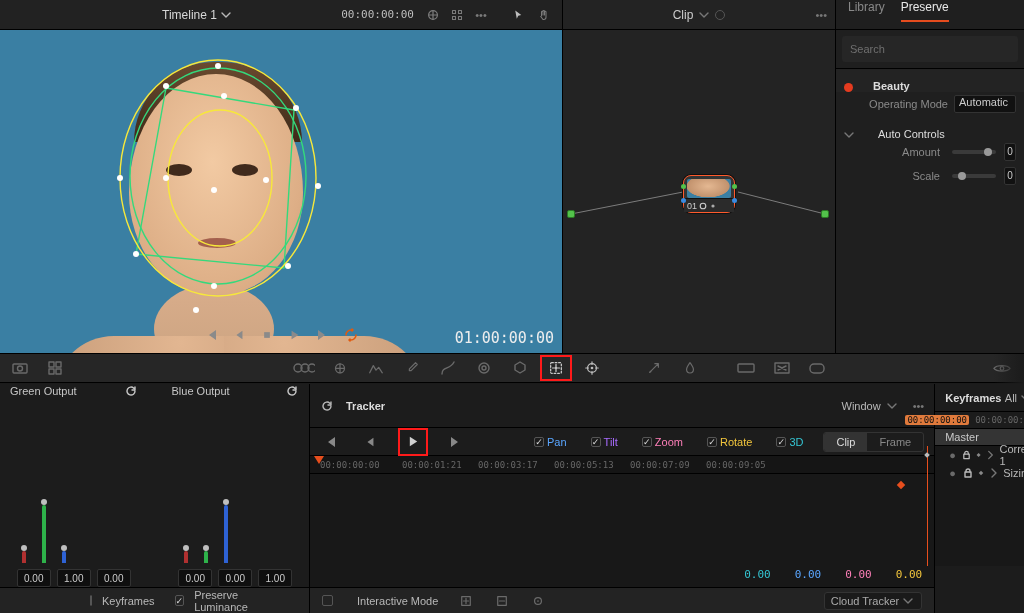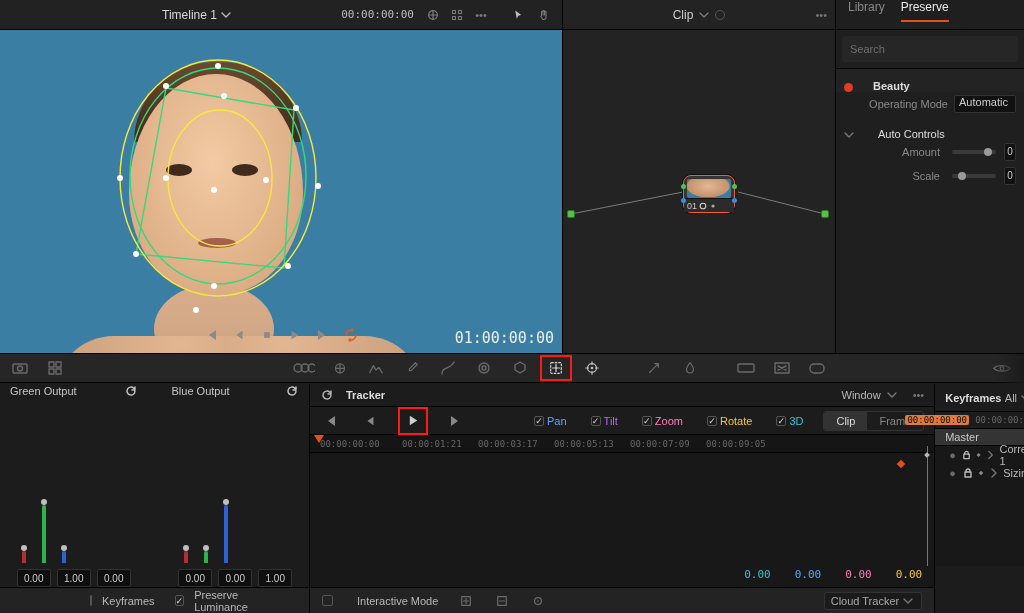--- a/index.html
+++ b/index.html
@@ -77,21 +77,21 @@
   .bar{position:absolute;bottom:0;width:4px;border-radius:2px 2px 0 0}
   .knob{position:absolute;width:6px;height:6px;border-radius:50%;background:#bfbfbf}
   .cvfoot{display:flex;gap:6px;margin-top:6px}
   .nbox{width:34px;height:18px;background:#0f0f0f;border:1px solid #333;border-radius:2px;display:flex;align-items:center;justify-content:center;font-size:10px;color:#ccc}
   .cvopt{height:26px;display:flex;align-items:center;gap:10px;padding:0 90px 0 90px;border-top:1px solid #000;background:#232323}
   .cb{width:11px;height:11px;border:1px solid #555;border-radius:2px;display:inline-flex;align-items:center;justify-content:center}
   .cb.on::after{content:"✓";font-size:9px;color:#ddd}
 
   
   .tracker{flex:1;background:#1c1c1c;display:flex;flex-direction:column;border-right:1px solid #000}
-  .trkhdr{height:23px;display:flex;align-items:center;padding:0 10px;gap:6px;border-bottom:1px solid #000}
+  .trkhdr{height:44px;display:flex;align-items:center;padding:0 10px;gap:6px;border-bottom:1px solid #000}
   .chev{width:10px;height:10px;color:#777}
   .trkctrl{height:28px;display:flex;align-items:center;padding:0 10px;gap:20px;border-bottom:1px solid #000}
   .tctl{width:20px;height:18px;display:flex;align-items:center;justify-content:center}
   .hlbox{outline:2px solid #ff1a1a}
   .chk{display:flex;align-items:center;gap:3px;margin-left:4px}
   .chk .cb{width:10px;height:10px}
   .lbl-pan{color:#5aa6ff}.lbl-tilt{color:#a96bff}.lbl-zoom{color:#ff7fb9}.lbl-rot{color:#f3c63c}.lbl-3d{color:#34c6d4}
   .tabseg{margin-left:auto;display:flex;border:1px solid #333;border-radius:3px;overflow:hidden}
   .seg{padding:3px 12px;color:#888}
   .seg.on{background:#333;color:#ddd}

